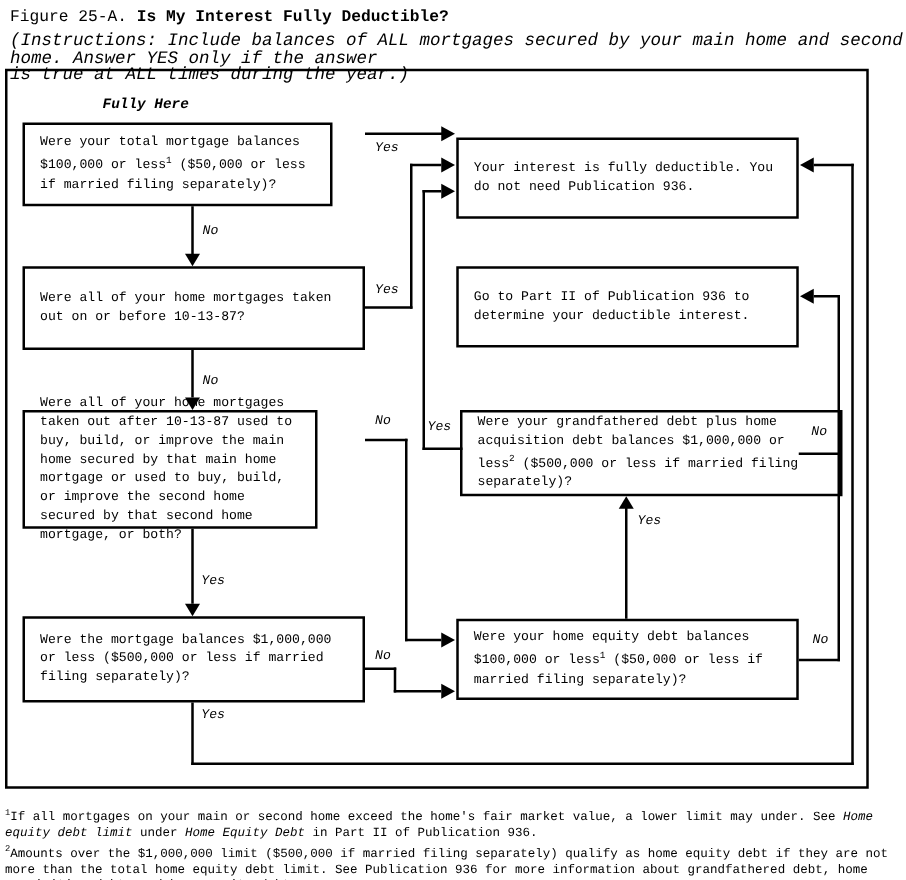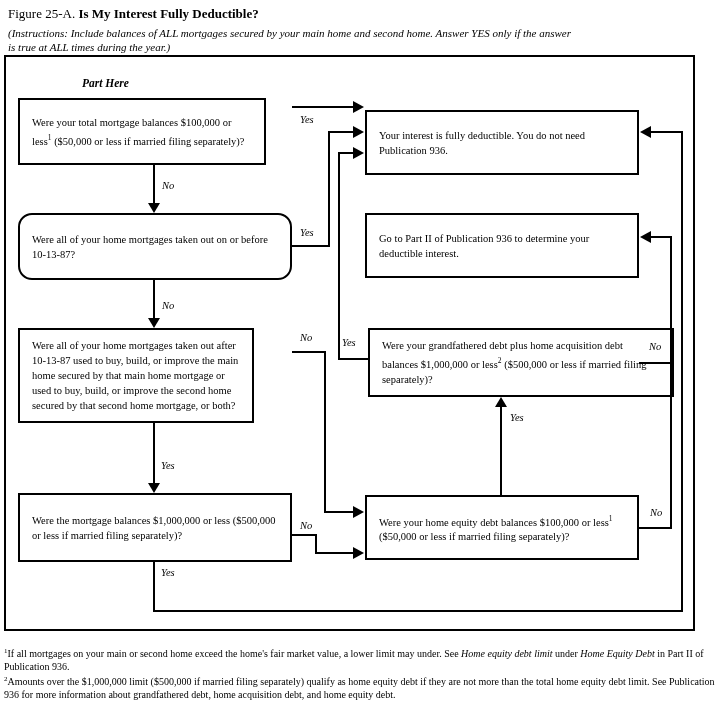--- a/index.html
+++ b/index.html
@@ -1,23 +1,23 @@
 <!DOCTYPE html>
 <html><head>
 <meta charset="utf-8">
 <style>
   html,body{margin:0;padding:0;background:#fff;}
   #canvas{
     position:relative;width:725px;height:704px;background:#fff;
-    font-family:Liberation Serif, serif;color:#000;overflow:hidden;
+    font-family:Liberation Mono, monospace;color:#000;overflow:hidden;
   }
   .abs{position:absolute;}
   #figure-title{left:8px;top:6px;font-size:13px;}
   #figure-title b{font-weight:bold;}
-  #instructions{left:8px;top:27px;font-size:11px;font-style:italic;line-height:13.5px;}
+  #instructions{left:8px;top:27px;font-size:14px;font-style:italic;line-height:13.5px;}
   #outer-border{left:4px;top:55px;width:691px;height:576px;border:2px solid #000;box-sizing:border-box;}
   #start-here{left:82px;top:77px;font-size:11.5px;font-weight:bold;font-style:italic;}
   .box{
     position:absolute;border:2px solid #000;box-sizing:border-box;background:#fff;
     display:flex;align-items:center;padding:0 12px;
   }
   .boxtext{margin:0;font-size:10.5px;line-height:15px;}
   .boxtext sup{font-size:7.5px;}
   .edge-label{position:absolute;font-size:10.5px;font-style:italic;line-height:11px;}
   .hline,.vline{position:absolute;background:#000;}
@@ -38,31 +38,31 @@
 <div id="canvas">
 
   <div class="abs" id="figure-title"><span>Figure 25-A.</span> <b>Is My Interest Fully Deductible?</b></div>
   <div class="abs" id="instructions">
     <div>(Instructions: Include balances of ALL mortgages secured by your main home and second home. Answer YES only if the answer</div>
     <div>is true at ALL times during the year.)</div>
   </div>
 
   <div class="abs" id="outer-border"></div>
 
-  <div class="abs" id="start-here">Part Here</div>
+  <div class="abs" id="start-here">Fully Here</div>
 
   <div class="box" style="left:18px;top:98px;width:248px;height:67px;">
     <p class="boxtext"><span>Were your total mortgage balances $100,000 or less</span><sup>1</sup><span> ($50,000 or less if married filing separately)?</span></p>
   </div>
 
   <div class="box" style="left:365px;top:98px;width:274px;height:65px;margin-top:12px;">
     <p class="boxtext">Your interest is fully deductible. You do not need Publication 936.</p>
   </div>
 
-  <div class="box" style="left:18px;top:213px;width:274px;height:67px;border-radius:14px;">
+  <div class="box" style="left:18px;top:213px;width:274px;height:67px;">
     <p class="boxtext">Were all of your home mortgages taken out on or before 10-13-87?</p>
   </div>
 
   <div class="box" style="left:365px;top:213px;width:274px;height:65px;">
     <p class="boxtext">Go to Part II of Publication 936 to determine your deductible interest.</p>
   </div>
 
   <div class="box" style="left:18px;top:328px;width:236px;height:95px;">
     <p class="boxtext">Were all of your home mortgages taken out after 10-13-87 used to buy, build, or improve the main home secured by that main home mortgage or used to buy, build, or improve the second home secured by that second home mortgage, or both?</p>
   </div>

